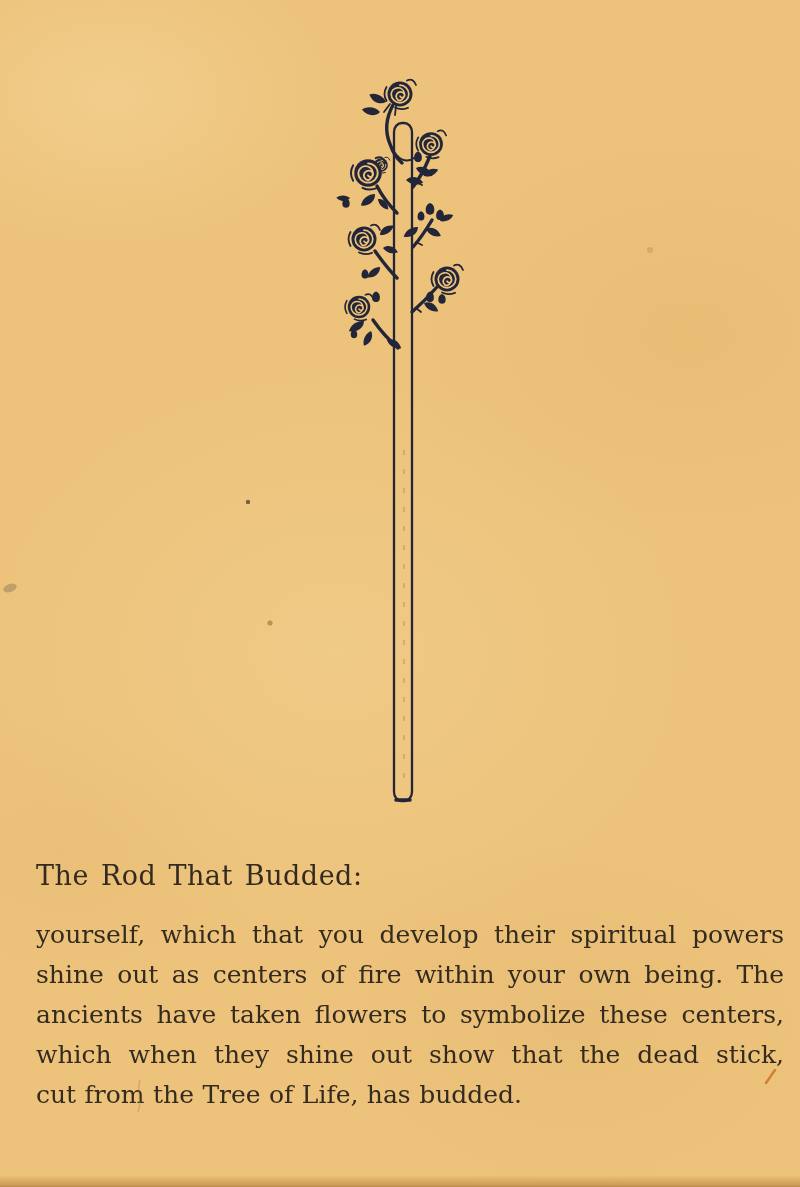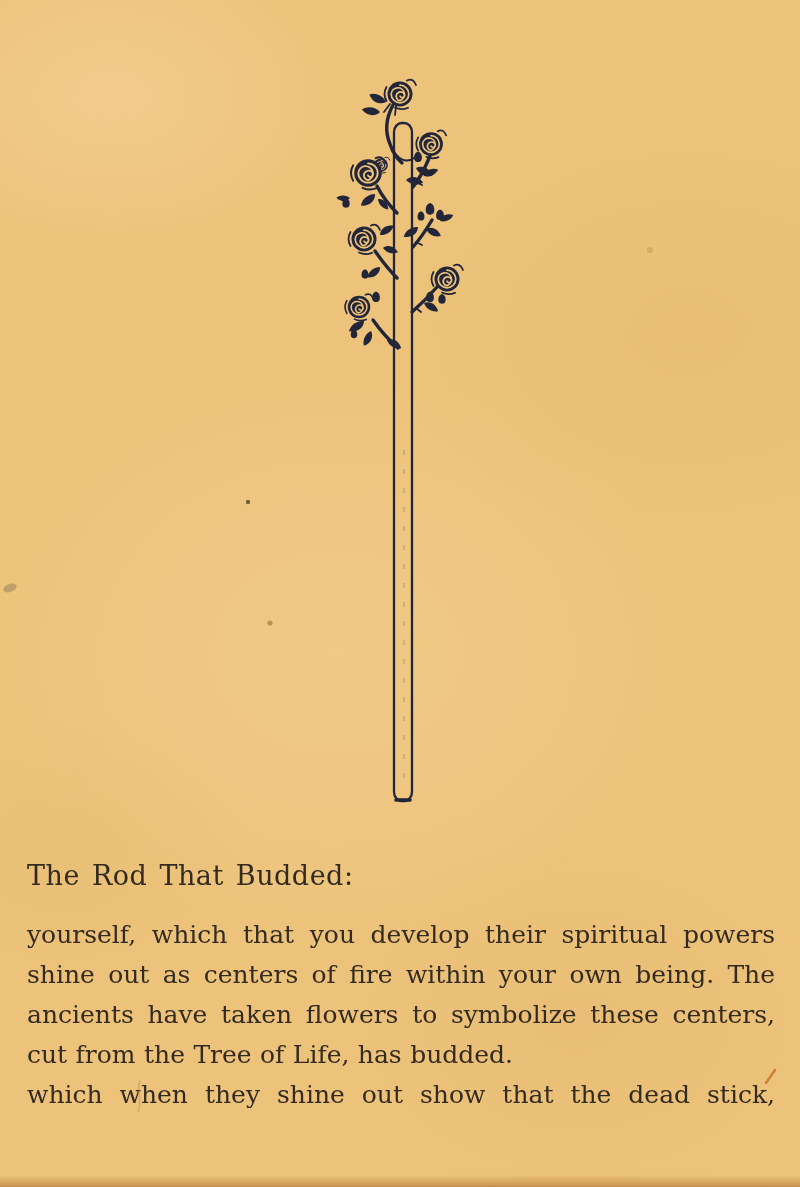--- a/index.html
+++ b/index.html
@@ -15,21 +15,21 @@
       radial-gradient(ellipse 360px 260px at 72% 86%, rgba(206,154,82,.14), transparent 70%),
       radial-gradient(ellipse 280px 200px at 8% 72%,  rgba(212,162,88,.12), transparent 70%),
       var(--paper,#edc37b);
   }
   .illustration{position:absolute;left:330px;top:60px;width:150px;height:745px;}
   .marks{position:absolute;left:0;top:0;width:800px;height:1187px;pointer-events:none;}
   .bottom-edge{
     position:absolute;left:0;bottom:0;width:800px;height:12px;
     background:linear-gradient(to bottom, rgba(172,112,40,0), rgba(172,112,40,.45) 80%, rgba(150,95,34,.55));
   }
-  .caption-block{position:absolute;left:27px;top:856px;width:748px;color:var(--text_ink,#342b20);}
+  .caption-block{position:absolute;left:36px;top:856px;width:748px;color:var(--text_ink,#342b20);}
   .caption-title{
     margin:0;font-size:27px;font-weight:normal;line-height:40px;
     letter-spacing:.5px;word-spacing:3px;
   }
   .body-paragraph{margin-top:19px;font-size:25px;word-spacing:.5px;}
   .jline{
     height:40px;line-height:40px;
     text-align:justify;text-align-last:justify;
     overflow:visible;white-space:normal;
   }
@@ -135,22 +135,22 @@
       <use href="#blossom" transform="translate(29,247) scale(0.9)"></use>
     </g>
   </svg>
 
   <div class="caption-block">
     <h2 class="caption-title">The Rod That Budded:</h2>
     <div class="body-paragraph">
       <div class="jline">yourself, which that you develop their spiritual powers</div>
       <div class="jline">shine out as centers of fire within your own being.  The</div>
       <div class="jline">ancients have taken flowers to symbolize these centers,</div>
+      <div class="jline">which when they shine out show that the dead stick,</div>
       <div class="jline last">cut from the Tree of Life, has budded.</div>
-      <div class="jline">which when they shine out show that the dead stick,</div>
     </div>
   </div>
 
   <svg class="marks" viewBox="0 0 800 1187" aria-hidden="true">
     <circle cx="248" cy="502" r="2.2" fill="#463c30" opacity=".75"></circle>
     <ellipse cx="10" cy="588" rx="7" ry="4" fill="#6b5d4a" opacity=".35" transform="rotate(-20 10 588)"></ellipse>
     <circle cx="270" cy="623" r="2.6" fill="#8a5a22" opacity=".5"></circle>
     <circle cx="650" cy="250" r="3" fill="#a97a3a" opacity=".3"></circle>
     <path d="M766,1083 L775,1070" stroke="#c96f26" stroke-width="2.5" stroke-linecap="round" opacity=".8" fill="none"></path>
     <path d="M140,1080 C136,1092 143,1100 138,1112" stroke="#b98a4a" stroke-width="1.5" fill="none" opacity=".45"></path>

